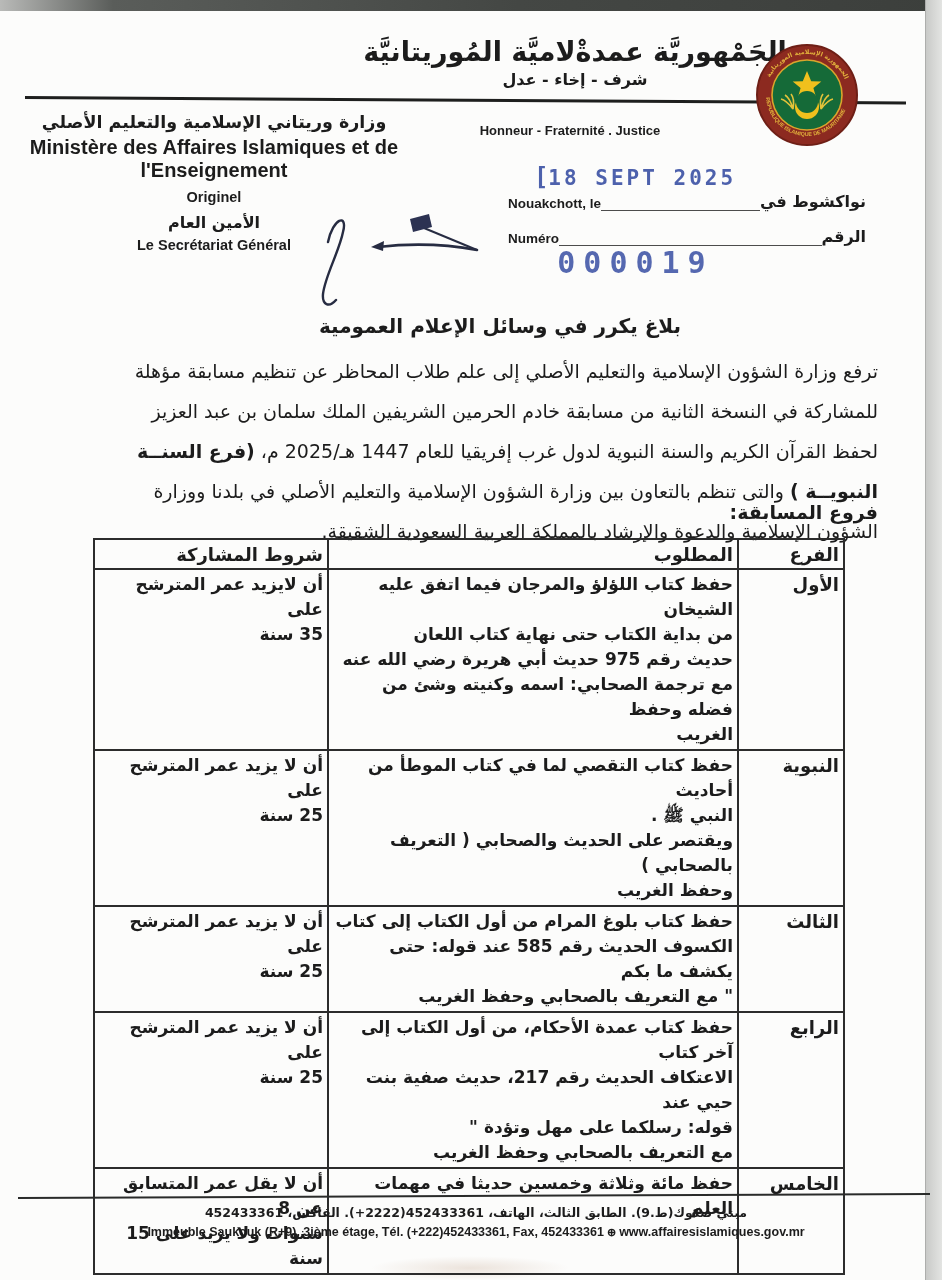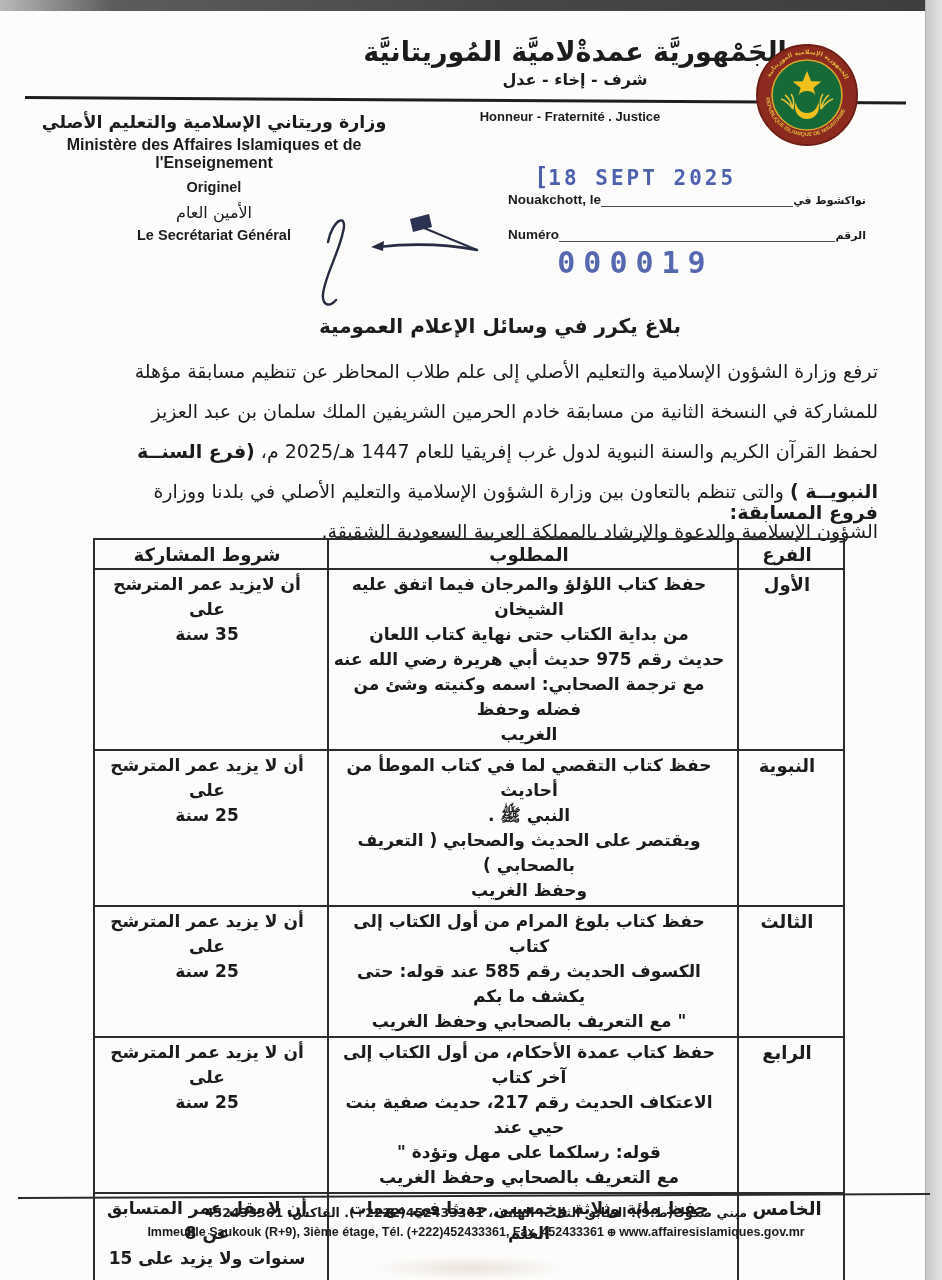--- a/index.html
+++ b/index.html
@@ -18,58 +18,58 @@
 
   
   .header-center { left:320px; top:36px; width:510px; text-align:center; }
   .hdr-title-ar { font-size:27px; font-weight:bold; letter-spacing:0.5px; }
   .hdr-motto-ar { font-size:16px; font-weight:bold; margin-top:3px; }
   .header-rule { left:25px; top:96px; width:881px; height:3px; background:#1e1f1e;
     transform:rotate(0.35deg); transform-origin:left center; }
   .header-fr { left:330px; top:106px; width:480px; text-align:center;
     font-family:"Liberation Sans", sans-serif; }
   .hdr-title-fr { font-size:16.5px; font-weight:bold; letter-spacing:0.3px; }
-  .hdr-motto-fr { font-size:13px; font-weight:bold; margin-top:3px; }
+  .hdr-motto-fr { font-size:13px; font-weight:bold; margin-top:17px; }
 
   .seal { left:755px; top:43px; width:104px; height:104px; z-index:5; }
 
   
   .ministry { left:28px; top:112px; width:372px; text-align:center; }
   .min-ar { font-size:17.5px; font-weight:bold; }
-  .min-fr1 { font-family:"Liberation Sans", sans-serif; font-size:16px; font-weight:bold; margin-top:4px; }
+  .min-fr1 { font-family:"Liberation Sans", sans-serif; font-size:20px; font-weight:bold; margin-top:4px; }
   .min-fr2 { font-family:"Liberation Sans", sans-serif; font-size:14.5px; font-weight:bold; margin-top:7px; }
-  .min-sg-ar { font-size:16px; font-weight:normal; margin-top:8px; }
+  .min-sg-ar { font-size:16px; font-weight:bold; margin-top:8px; }
   .min-sg-fr { font-family:"Liberation Sans", sans-serif; font-size:14.5px; font-weight:bold; margin-top:5px; }
 
   
   .stamp-blue { color:#3f54a6; font-family:"DejaVu Sans Mono", monospace; font-weight:bold; }
   .date-stamp { left:515px; top:163px; width:240px; text-align:center; font-size:21px; letter-spacing:3px; opacity:.92; }
   .date-bracket { font-size:24px; letter-spacing:0; }
   .ref-row { left:508px; top:192px; width:358px; display:flex; align-items:flex-end; }
   .ref-row.numero { top:227px; }
   .ref-fr { font-family:"Liberation Sans", sans-serif; font-size:13.5px; font-weight:bold; white-space:nowrap; }
   .ref-line { flex:1; border-bottom:1.4px solid #4c4c4c; height:14px; }
-  .ref-ar { font-size:11px; font-weight:bold; white-space:nowrap; }
+  .ref-ar { font-size:16px; font-weight:bold; white-space:nowrap; }
   .number-stamp { left:528px; top:245px; width:215px; text-align:center; font-size:30px; letter-spacing:8px; opacity:.88; }
 
   .signature { left:283px; top:206px; width:218px; height:112px; }
 
   
   .subject { left:270px; top:314px; width:460px; text-align:center; font-size:20px; font-weight:bold; }
   .body-par { left:62px; top:351px; width:816px; direction:rtl; text-align:right;
     white-space:pre-line; font-size:19px; line-height:40px; font-weight:500; }
   .body-par .bold-seg { font-weight:bold; }
   .section-label { left:62px; top:501px; width:816px; direction:rtl; text-align:right;
     font-size:19px; font-weight:bold; }
 
   
   .comp-table { left:95px; top:538px; width:750px; direction:rtl; }
   table { border-collapse:collapse; width:750px; table-layout:fixed; }
-  th, td { border:2px solid #2c2c2c; vertical-align:top; text-align:center;
-    padding:2px 12px 2px 4px; font-weight:bold; white-space:pre-line; }
+  th, td { border:2px solid #2c2c2c; vertical-align:top; text-align:right;
+    padding:2px 4px 2px 4px; font-weight:bold; white-space:pre-line; }
   th { font-size:18px; height:30px; vertical-align:middle; padding-top:0; padding-bottom:0; }
   td { font-size:17px; line-height:25px; }
   col.c-branch { width:106px; }
   col.c-required { width:410px; }
   col.c-conditions { width:234px; }
   td.branch { font-size:18px; }
   tr.r1 td { height:127px; }
   tr.r2 td { height:95px; }
   tr.r3 td { height:78px; }
   tr.r4 td { height:104px; }

